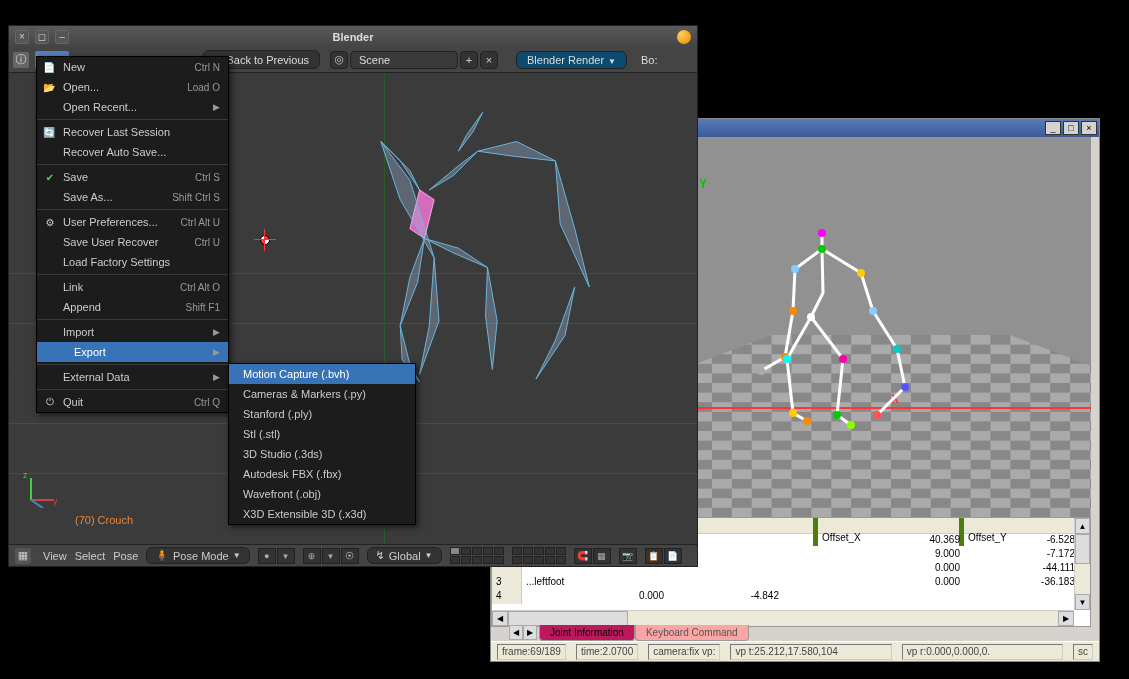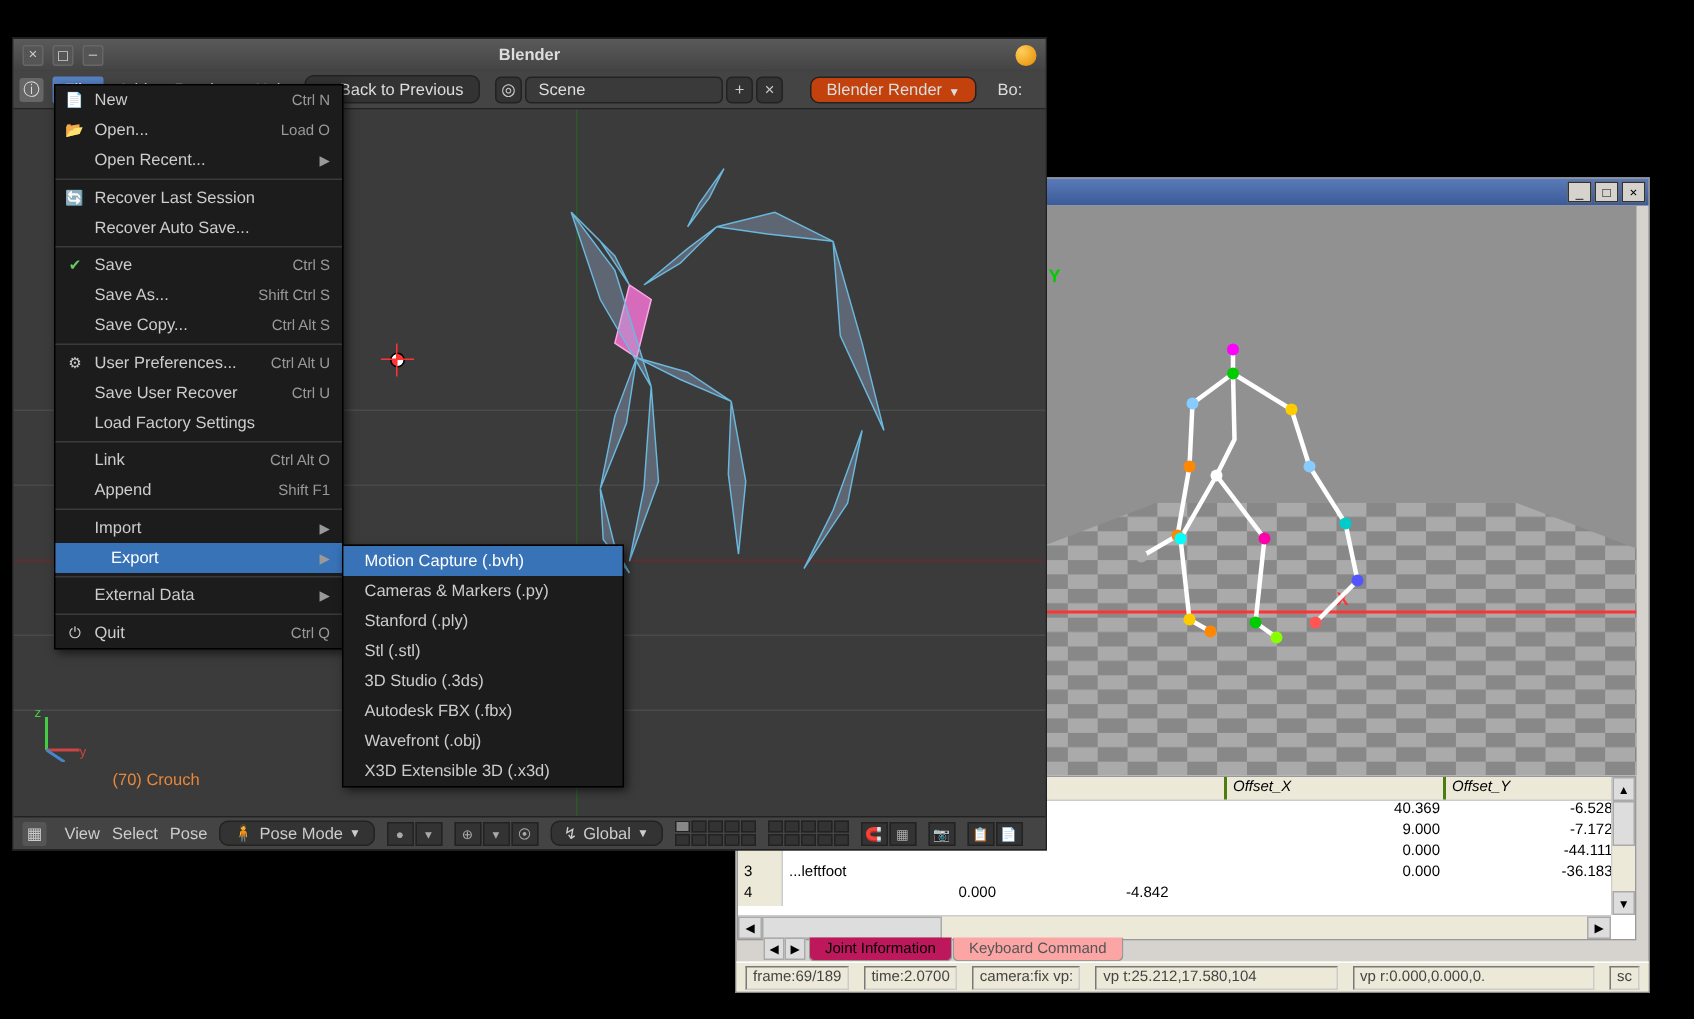--- a/index.html
+++ b/index.html
@@ -12,23 +12,23 @@
   .tb-btn { width: 14px; height: 14px; display: flex; align-items: center; justify-content: center; cursor: pointer; color: #ccc; font-size: 10px; border: 1px solid #666; background: #555; border-radius: 2px;}
   .titlebar .title { position: absolute; left: 50%; transform: translateX(-50%); font-weight: bold; }
   .titlebar .tb-right { margin-left: auto; padding-right: 6px; }
   .orange-ball { width: 14px; height: 14px; border-radius: 50%; background: radial-gradient(circle at 30% 30%, #ffcf5a, #e68a00); }
 
   .menubar { height: 26px; background: #444; display: flex; align-items: center; font-size: 11px; color: #ddd; border-bottom: 1px solid #222; padding-left: 4px; gap: 2px;}
   .mb-icon { width: 16px; height: 16px; background: #666; border-radius: 2px; margin-right: 4px; display:flex;align-items:center;justify-content:center;}
   .mb-item { padding: 3px 8px; cursor: pointer; }
   .mb-item.active { background: #5680c2; color: #fff; border-radius: 2px;}
   .mb-btn { background: #333; border: 1px solid #222; border-radius: 6px; padding: 2px 10px; color: #ddd; font-size: 11px; display:flex; align-items:center; gap:4px; cursor:pointer;}
-  .scene-box { background: #3a3a3a; border: 1px solid #222; border-radius: 4px; padding: 2px 8px; font-size: 11px; width: 132px; display:flex; align-items:center; gap:4px;}
+  .scene-box { background: #3a3a3a; border: 1px solid #222; border-radius: 4px; padding: 2px 8px; font-size: 11px; width: 108px; display:flex; align-items:center; gap:4px;}
   .sq-btn { width:18px; height:18px; background:#333; border:1px solid #222; border-radius:4px; display:flex;align-items:center;justify-content:center; font-size:11px; cursor:pointer; color:#ccc;}
-  .render-dd { background:#c2410c; border:1px solid #222; border-radius:6px; padding:2px 10px; font-size:11px; display:flex;align-items:flex-end; gap:4px; cursor:pointer;}
+  .render-dd { background:#0c4a6e; border:1px solid #222; border-radius:6px; padding:2px 10px; font-size:11px; display:flex;align-items:flex-end; gap:4px; cursor:pointer;}
 
   .viewport { position: absolute; left: 0; top: 47px; right: 0; bottom: 22px; background: #3b3b3b; overflow: hidden;}
   .grid-h { position:absolute; left:0; right:0; height:1px; background:#4a4a4a;}
   .grid-axis-x { position:absolute; left:0; right:0; height:1px; background:#6a2a2a;}
   .grid-axis-y { position:absolute; top:0; bottom:0; width:1px; background:#2a5a2a;}
   .axis-widget { position:absolute; left:14px; bottom:36px; width:40px; height:40px;}
   .armature-info { position:absolute; left:66px; bottom:18px; font-size:11px; color:#e6873c;}
   .cursor3d { position:absolute; width:22px; height:22px; }
   .cursor3d::before { content:""; position:absolute; inset:6px; border:1px solid #000; border-radius:50%; background: conic-gradient(#f33 0 25%, #fff 0 50%, #f33 0 75%, #fff 0);}
   .cursor3d .h { position:absolute; left:0; right:0; top:10px; height:1px; background:#f33;}
@@ -65,21 +65,21 @@
   .viewer-titlebar { height:18px; background:linear-gradient(#5a7ab8,#3a5a98); display:flex; justify-content:flex-end; align-items:center; gap:2px; padding-right:2px;}
   .vt-btn { width:16px; height:14px; background:#d6d3ce; border:1px solid #333; font-size:9px; display:flex;align-items:center;justify-content:center; cursor:pointer; font-family:sans-serif;}
   .viewer-3d { position:absolute; left:200px; top:18px; right:8px; height:380px; background:#919191; overflow:hidden;}
   .checker { position:absolute; left:0; right:0; bottom:0; top:52%; }
   .v-axis-y { position:absolute; left:3px; top:40px; bottom:0; width:2px; background:#0c0;}
   .v-axis-x { position:absolute; left:3px; top:270px; right:0; height:2px; background:#f33;}
   .v-axis-label { position:absolute; font-size:12px; font-weight:bold;}
 
   .viewer-table { position:absolute; left:0; top:398px; right:8px; height:110px; background:#fff; border:1px solid #999; font-size:10px; color:#000; overflow:hidden;}
   .vt-hdr { display:flex; background:#ece9d8; border-bottom:1px solid #ccc; height:16px;}
-  .vt-hdr .col { border-right:2px solid #4d7c0f; padding:1px 4px;font-style:italic;}
+  .vt-hdr .col { border-right:5px solid #4d7c0f; padding:14px 4px;}
   .vt-row { display:flex; height:14px;}
   .vt-row .col { padding:0 4px;}
   .vt-row .col.num { text-align:right;}
   .col-idx { width:30px; border-right:1px solid #ccc; background:#ece9d8;}
   .col-name { width:296px;}
   .col-ox { width:146px;}
   .col-oy { width:115px;}
   .vscroll { position:absolute; right:0; top:0; bottom:16px; width:16px; background:#ece9d8; border-left:1px solid #ccc;}
   .vscroll .ar { height:16px; background:#ddd; border:1px solid #aaa; display:flex;align-items:center;justify-content:center; font-size:8px;}
   .vscroll .tr { position:absolute; top:16px; bottom:16px; left:0; right:0; background:#ece9d8;}
@@ -403,25 +403,20 @@
     <div class="dd-item">
       <span class="dd-ico" style="color: rgb(102, 204, 102);">✔</span>
       <span class="lab">Save</span>
       <span class="sc">Ctrl S</span>
     </div>
     <div class="dd-item">
       <span class="dd-ico"></span>
       <span class="lab">Save As...</span>
       <span class="sc">Shift Ctrl S</span>
     </div>
-    <div class="dd-item">
-      <span class="dd-ico"></span>
-      <span class="lab">Save Copy...</span>
-      <span class="sc">Ctrl Alt S</span>
-    </div>
     <div class="dd-sep"></div>
     <div class="dd-item">
       <span class="dd-ico">⚙</span>
       <span class="lab">User Preferences...</span>
       <span class="sc">Ctrl Alt U</span>
     </div>
     <div class="dd-item">
       <span class="dd-ico"></span>
       <span class="lab">Save User Recover</span>
       <span class="sc">Ctrl U</span>

